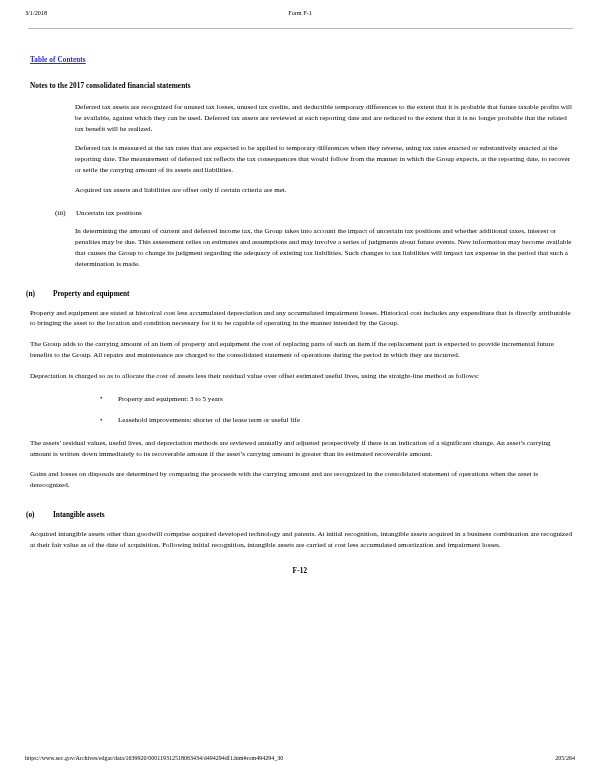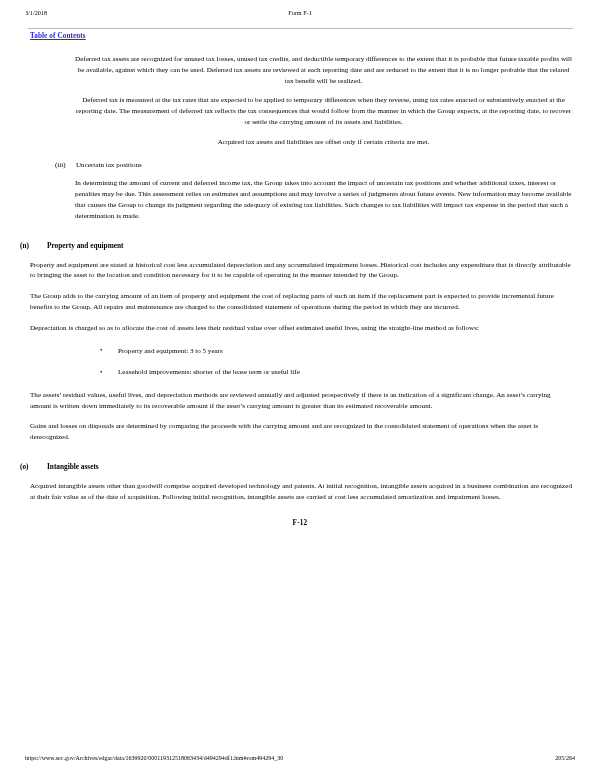--- a/index.html
+++ b/index.html
@@ -52,21 +52,21 @@
     top: 28px;
     left: 28px;
     width: 545px;
     height: 1px;
     background: #b9b9b9;
   }
 
   
   .doc {
     position: absolute;
-    top: 24px;
+    top: 48px;
     left: 0;
     width: 600px;
   }
 
   .toc-link-wrap {
     padding: 0 0 0 30px;
   }
   a.toc-link {
     color: #2c2cd4;
     font-weight: bold;
@@ -84,21 +84,21 @@
 
   
   .indent-block {
     margin: 12px 0 0 75px;
     width: 497px;
   }
   .indent-block p {
     margin: 0 0 9px 0;
     font-size: 7.1px;
     line-height: 1.52;
-    text-align: center;
+    text-align: left;
   }
 
   
   .roman-section {
     margin: 14px 0 0 0;
     position: relative;
   }
   .roman-row {
     margin-left: 55px;
     font-size: 7.1px;
@@ -116,21 +116,21 @@
     width: 497px;
     font-size: 7.1px;
     line-height: 1.52;
   }
 
   
   .letter-section {
     margin-top: 19px;
   }
   .letter-heading {
-    margin-left: 20px;
+    margin-left: 26px;
     font-weight: bold;
     font-size: 7.3px;
   }
   .letter-heading .letter-marker {
     display: inline-block;
     width: 27px;
   }
 
   .body-block {
     margin: 10px 12px 0 30px;
@@ -206,20 +206,21 @@
     <span class="hdr-title">Form F-1</span>
   </div>
   <div class="header-rule"></div>
 
   <div class="doc">
 
     <div class="toc-link-wrap">
       <a class="toc-link" href="#">Table of Contents</a>
     </div>
 
+    <div class="notes-heading">Notes to the 2017 consolidated financial statements</div>
 
     <div class="indent-block">
       <p>Deferred tax assets are recognized for unused tax losses, unused tax credits, and deductible temporary differences to the extent that it is probable that future taxable profits will be available, against which they can be used. Deferred tax assets are reviewed at each reporting date and are reduced to the extent that it is no longer probable that the related tax benefit will be realized.</p>
       <p>Deferred tax is measured at the tax rates that are expected to be applied to temporary differences when they reverse, using tax rates enacted or substantively enacted at the reporting date. The measurement of deferred tax reflects the tax consequences that would follow from the manner in which the Group expects, at the reporting date, to recover or settle the carrying amount of its assets and liabilities.</p>
       <p>Acquired tax assets and liabilities are offset only if certain criteria are met.</p>
     </div>
 
     <div class="roman-section">
       <div class="roman-row">
         <span class="roman-marker">(iii)</span><span class="roman-title">Uncertain tax positions</span>

